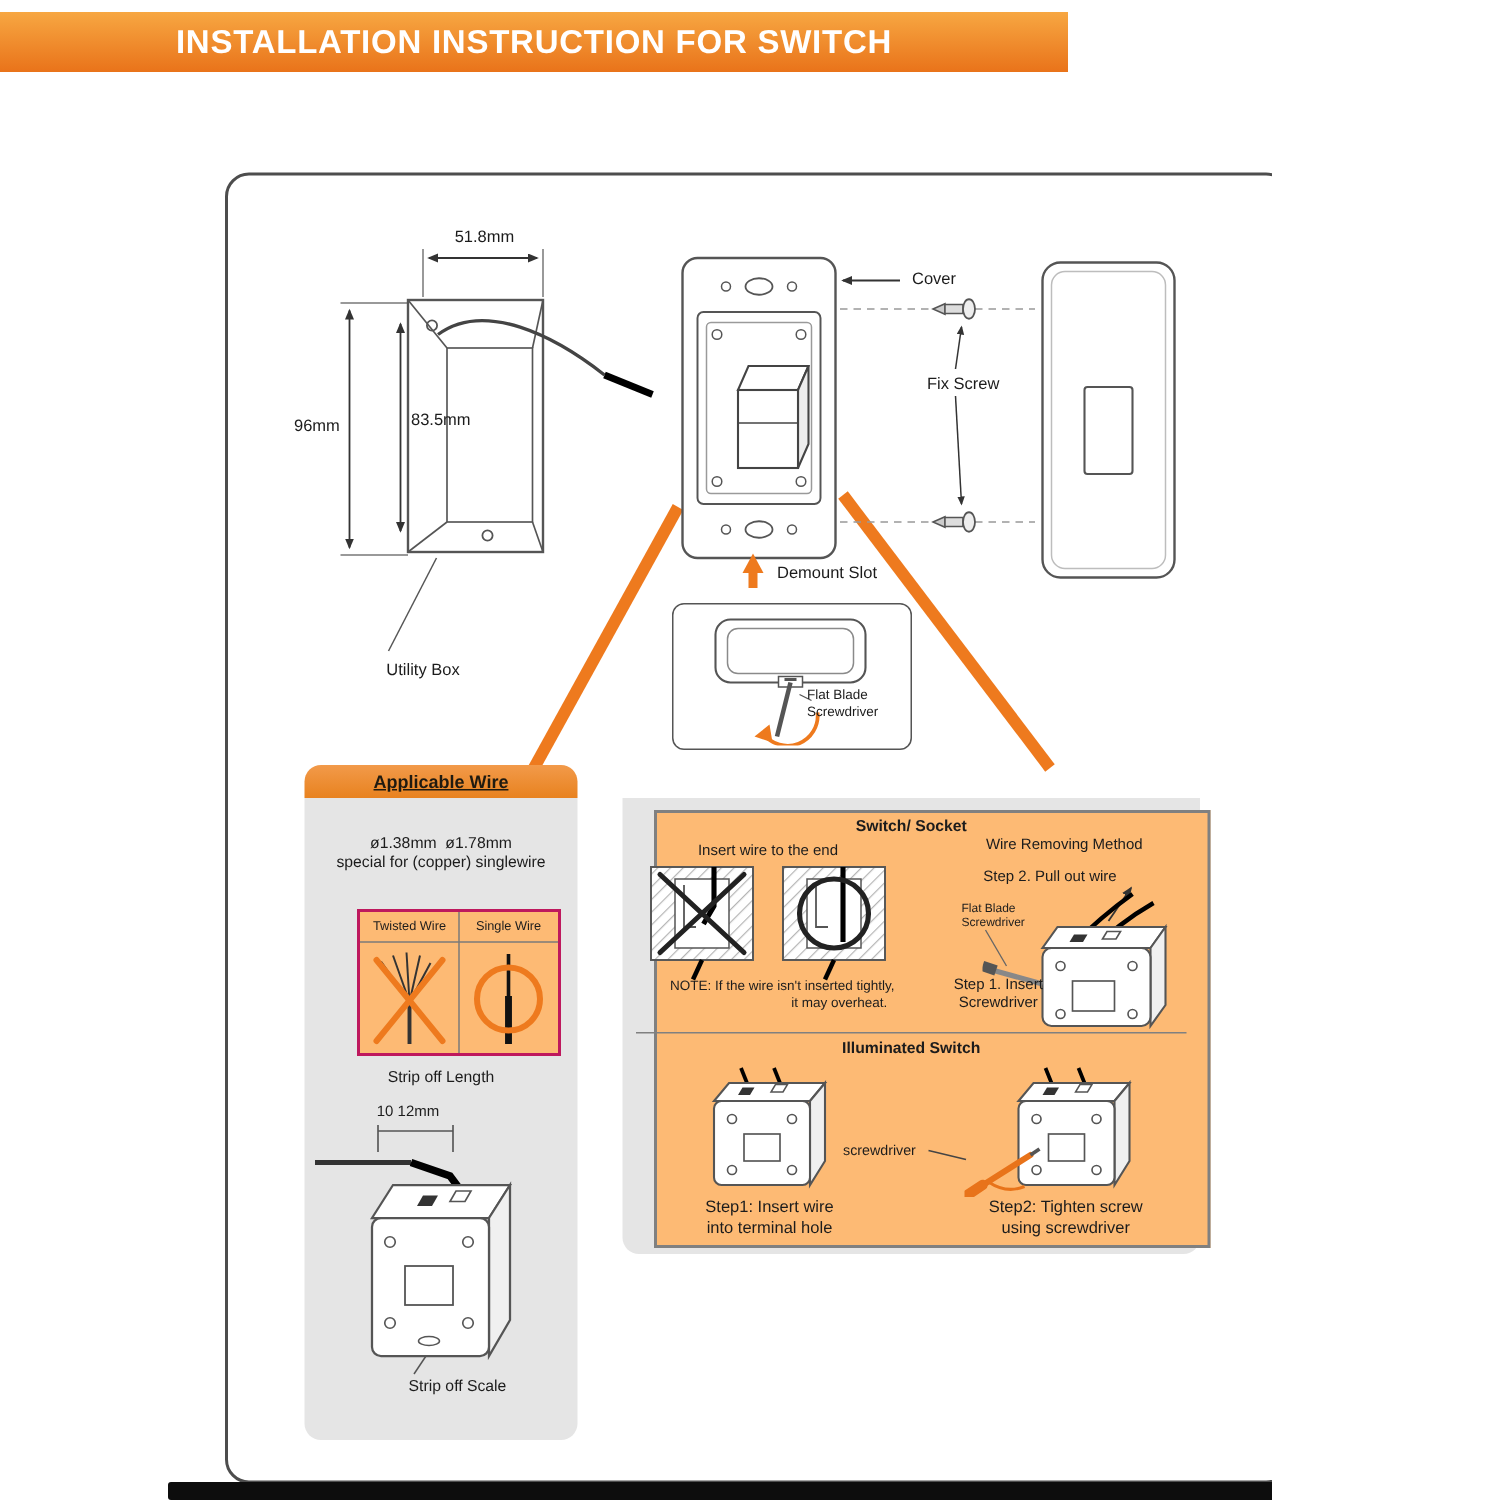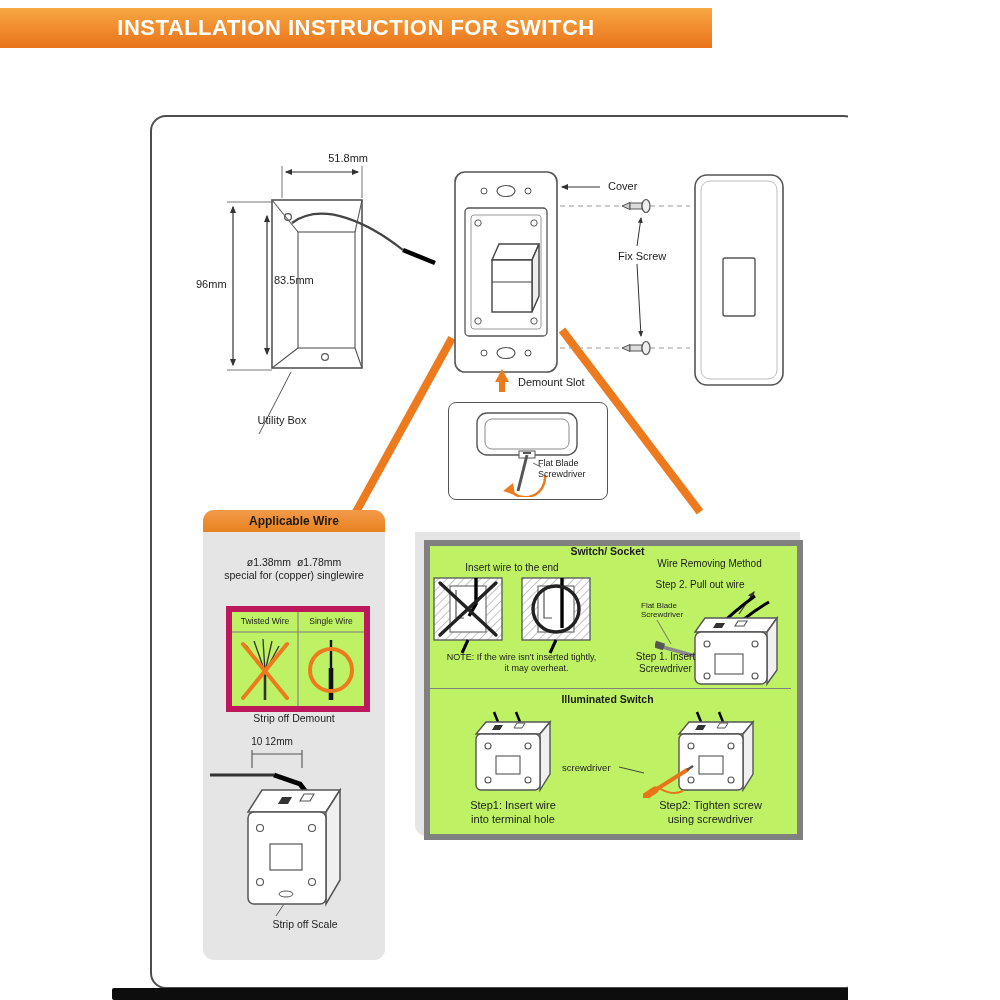--- a/index.html
+++ b/index.html
@@ -8,21 +8,21 @@
   .c{text-align:center;}
   .hdrbar{position:absolute;left:0;top:8px;width:712px;height:40px;background:linear-gradient(#f7a742,#e9731a);}
   .hdrbar .t{display:block;line-height:40px;text-align:center;color:#fff;font-weight:bold;font-size:22px;letter-spacing:.5px;}
   .brand{position:absolute;left:736px;top:8px;width:240px;height:44px;}
   .brand .nm{font-size:32px;font-weight:bold;color:#57585a;letter-spacing:2px;vertical-align:middle;}
   .brand .fl{font-size:36px;color:#ee7a1e;vertical-align:middle;margin-left:6px;}
   .brand .rg{font-size:9px;color:#57585a;vertical-align:top;}
   .frame{position:absolute;left:150px;top:115px;width:706px;height:870px;border:2px solid #4d4d4d;border-radius:16px;background:#fff;}
   .panel-h{position:absolute;height:22px;background:linear-gradient(#f29a4a,#e8821f);border-radius:11px 11px 0 0;color:#1f1a10;font-weight:bold;font-size:12px;text-align:center;line-height:22px;}
   .panel-b{position:absolute;background:#e5e5e5;border-radius:0 0 11px 11px;}
-  .whitebox{position:absolute;background:#bef264;border:6px solid #be185d;}
+  .whitebox{position:absolute;background:#fdba74;border:2px solid #be185d;margin-left:12px;}
   .inset{position:absolute;left:448px;top:402px;width:158px;height:96px;border:1.5px solid #555;border-radius:8px;background:#fff;}
   .blackbar{position:absolute;left:112px;top:988px;width:776px;height:12px;background:#0d0d0d;border-radius:2px;}
   svg{position:absolute;}
 </style>
 </head>
 <body>
 
 <div class="page">
 
   <div class="hdrbar">
@@ -54,24 +54,24 @@
     <line x1="77" y1="50" x2="103" y2="82" stroke="#555" stroke-width="1.1"></line>
     <line x1="167" y1="50" x2="160" y2="82" stroke="#555" stroke-width="1.1"></line>
     <line x1="167" y1="218" x2="160" y2="198" stroke="#555" stroke-width="1.1"></line>
     <line x1="77" y1="218" x2="103" y2="198" stroke="#555" stroke-width="1.1"></line>
     <circle cx="93" cy="67" r="3.4" fill="none" stroke="#555" stroke-width="1.2"></circle>
     <circle cx="130" cy="207" r="3.4" fill="none" stroke="#555" stroke-width="1.2"></circle>
     <path d="M97,73 C128,50 175,74 208,100" fill="none" stroke="#444" stroke-width="2.2"></path>
     <line x1="208" y1="100" x2="240" y2="113" stroke="#000" stroke-width="4.5"></line>
     <line x1="64" y1="284" x2="96" y2="222" stroke="#555" stroke-width="1"></line>
   </svg>
-  <div class="lbl c" style="left:278px;top:152px;width:90px;font-size:11px;text-align:right;">51.8mm</div>
+  <div class="lbl c" style="left:278px;top:152px;width:90px;font-size:11px;">51.8mm</div>
   <div class="lbl" style="left:196px;top:278px;font-size:11px;">96mm</div>
   <div class="lbl" style="left:274px;top:274px;font-size:11px;">83.5mm</div>
-  <div class="lbl c" style="left:232px;top:414px;width:100px;font-size:11px;">Utility Box</div>
+  <div class="lbl c" style="left:232px;top:441px;width:100px;font-size:11px;">Utility Box</div>
 
   <svg style="left:440px;top:160px" width="365" height="250" viewBox="0 0 365 250">
     <defs>
         <marker id="a2" markerWidth="7" markerHeight="6" refX="5" refY="2.5" orient="auto">
           <path d="M0,0L6,2.5L0,5Z" fill="#333"></path>
         </marker>
       </defs>
     <line x1="120" y1="46" x2="250" y2="46" stroke="#999" stroke-width="1" stroke-dasharray="5 4"></line>
     <line x1="120" y1="188" x2="250" y2="188" stroke="#999" stroke-width="1" stroke-dasharray="5 4"></line>
     <rect x="15" y="12" width="102" height="200" rx="10" fill="#fff" stroke="#555" stroke-width="1.6"></rect>
@@ -117,21 +117,21 @@
     <rect x="70" y="48" width="16" height="7" fill="#fff" stroke="#555" stroke-width="1"></rect>
     <line x1="78" y1="52" x2="69" y2="88" stroke="#555" stroke-width="3"></line>
     <line x1="74" y1="50" x2="82" y2="50" stroke="#555" stroke-width="2"></line>
     <path d="M96,72 A20,20 0 0 1 60,86" fill="none" stroke="#ee7a1e" stroke-width="2.5"></path>
     <polygon points="64,80 66,92 54,88" fill="#ee7a1e"></polygon>
     <line x1="92" y1="64" x2="84" y2="60" stroke="#555" stroke-width="0.9"></line>
   </svg>
   <div class="lbl" style="left:538px;top:458px;font-size:9px;">Flat Blade</div>
   <div class="lbl" style="left:538px;top:469px;font-size:9px;">Screwdriver</div>
 
-  <div class="panel-h" style="left:203px;top:510px;width:182px;">
+  <div class="panel-h" style="left:203px;top:510px;width:182px;text-decoration:underline;">
     <span>Applicable Wire</span>
   </div>
   <div class="panel-b" style="left:203px;top:532px;width:182px;height:428px;"></div>
   <div class="lbl c" style="left:203px;top:556px;width:182px;font-size:10.5px;">ø1.38mm&nbsp; ø1.78mm</div>
   <div class="lbl c" style="left:203px;top:569px;width:182px;font-size:10.5px;">special for (copper) singlewire</div>
 
   <div class="whitebox" style="left:226px;top:606px;width:132px;height:94px;">
     <svg style="left:0;top:0" width="132" height="94" viewBox="0 0 132 94">
       <line x1="66" y1="0" x2="66" y2="94" stroke="#7a7a7a" stroke-width="1"></line>
       <line x1="0" y1="20" x2="132" y2="20" stroke="#7a7a7a" stroke-width="1"></line>
@@ -144,21 +144,21 @@
       <line x1="11" y1="32" x2="55" y2="86" stroke="#ee7a1e" stroke-width="4" stroke-linecap="round"></line>
       <line x1="55" y1="32" x2="11" y2="86" stroke="#ee7a1e" stroke-width="4" stroke-linecap="round"></line>
       <line x1="99" y1="28" x2="99" y2="58" stroke="#111" stroke-width="2.4"></line>
       <line x1="99" y1="56" x2="99" y2="88" stroke="#111" stroke-width="4.6"></line>
       <circle cx="99" cy="58" r="21" fill="none" stroke="#ee7a1e" stroke-width="4"></circle>
     </svg>
     <div class="lbl c" style="left:0;top:4px;width:66px;font-size:8.5px;">Twisted Wire</div>
     <div class="lbl c" style="left:66px;top:4px;width:66px;font-size:8.5px;">Single Wire</div>
   </div>
 
-  <div class="lbl c" style="left:203px;top:712px;width:182px;font-size:10.5px;">Strip off Demount</div>
+  <div class="lbl c" style="left:203px;top:712px;width:182px;font-size:10.5px;">Strip off Length</div>
   <div class="lbl c" style="left:232px;top:736px;width:80px;font-size:10px;">10 12mm</div>
 
   <svg style="left:208px;top:732px" width="172" height="188" viewBox="0 0 172 188">
     <line x1="44" y1="18" x2="44" y2="36" stroke="#555" stroke-width="1.1"></line>
     <line x1="94" y1="18" x2="94" y2="36" stroke="#555" stroke-width="1.1"></line>
     <line x1="44" y1="22" x2="94" y2="22" stroke="#555" stroke-width="1"></line>
     <line x1="2" y1="43" x2="66" y2="43" stroke="#333" stroke-width="3.2"></line>
     <polyline points="66,43 92,52 98,60" fill="none" stroke="#000" stroke-width="5"></polyline>
     <polygon points="40,80 118,80 132,58 54,58" fill="#fff" stroke="#555" stroke-width="1.5"></polygon>
     <polygon points="118,80 132,58 132,148 118,172" fill="#f0f0f0" stroke="#555" stroke-width="1.5"></polygon>
@@ -196,21 +196,21 @@
     <line x1="8" y1="7" x2="64" y2="59" stroke="#222" stroke-width="3.4" stroke-linecap="round"></line>
     <line x1="64" y1="7" x2="8" y2="59" stroke="#222" stroke-width="3.4" stroke-linecap="round"></line>
     <rect x="90" y="2" width="68" height="62" fill="url(#hb)" stroke="#555" stroke-width="1.3"></rect>
     <rect x="106" y="10" width="36" height="46" fill="#fff" stroke="#555" stroke-width="1"></rect>
     <path d="M112,14 v28 h8" fill="none" stroke="#555" stroke-width="1.2"></path>
     <line x1="130" y1="2" x2="130" y2="52" stroke="#000" stroke-width="3.4"></line>
     <line x1="124" y1="64" x2="118" y2="77" stroke="#000" stroke-width="3"></line>
     <circle cx="124" cy="33" r="23" fill="none" stroke="#222" stroke-width="3.4"></circle>
   </svg>
   <div class="lbl c" style="left:424px;top:652px;width:195px;font-size:9px;">NOTE: If the wire isn't inserted tightly,</div>
-  <div class="lbl c" style="left:425px;top:663px;width:195px;font-size:9px;padding-left:14px;">it may overheat.</div>
+  <div class="lbl c" style="left:448px;top:663px;width:195px;font-size:9px;padding-left:14px;">it may overheat.</div>
 
   <div class="lbl c" style="left:632px;top:558px;width:155px;font-size:10px;">Wire Removing Method</div>
   <div class="lbl c" style="left:630px;top:579px;width:140px;font-size:10px;">Step 2. Pull out wire</div>
   <div class="lbl" style="left:641px;top:601px;font-size:8px;">Flat Blade</div>
   <div class="lbl" style="left:641px;top:610px;font-size:8px;">Screwdriver</div>
 
   <svg style="left:655px;top:580px" width="135" height="110" viewBox="0 0 135 110">
     <defs>
         <marker id="a3" markerWidth="7" markerHeight="6" refX="5" refY="2.5" orient="auto">
           <path d="M0,0L6,2.5L0,5Z" fill="#333"></path>

